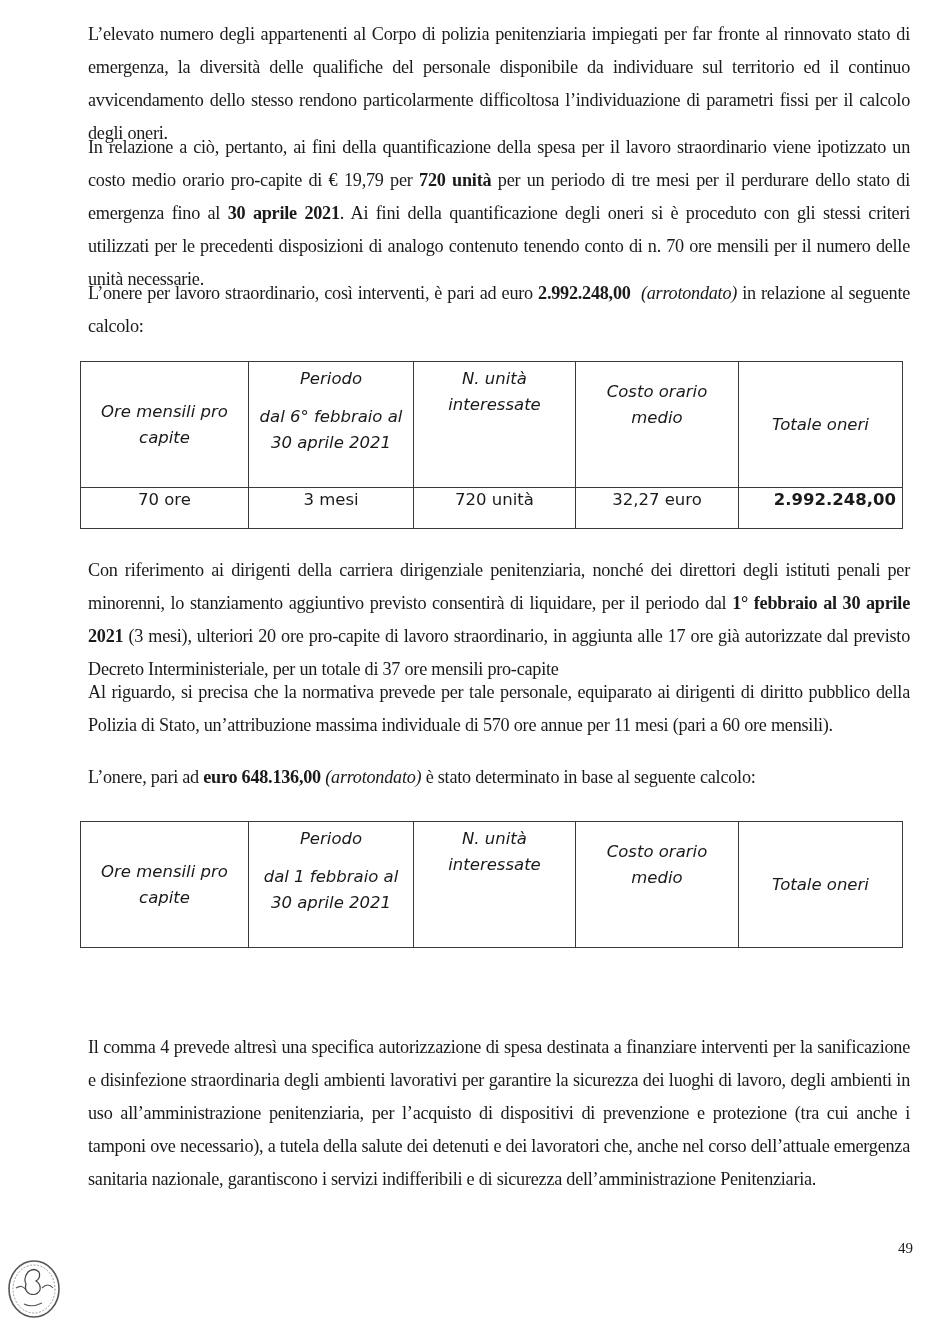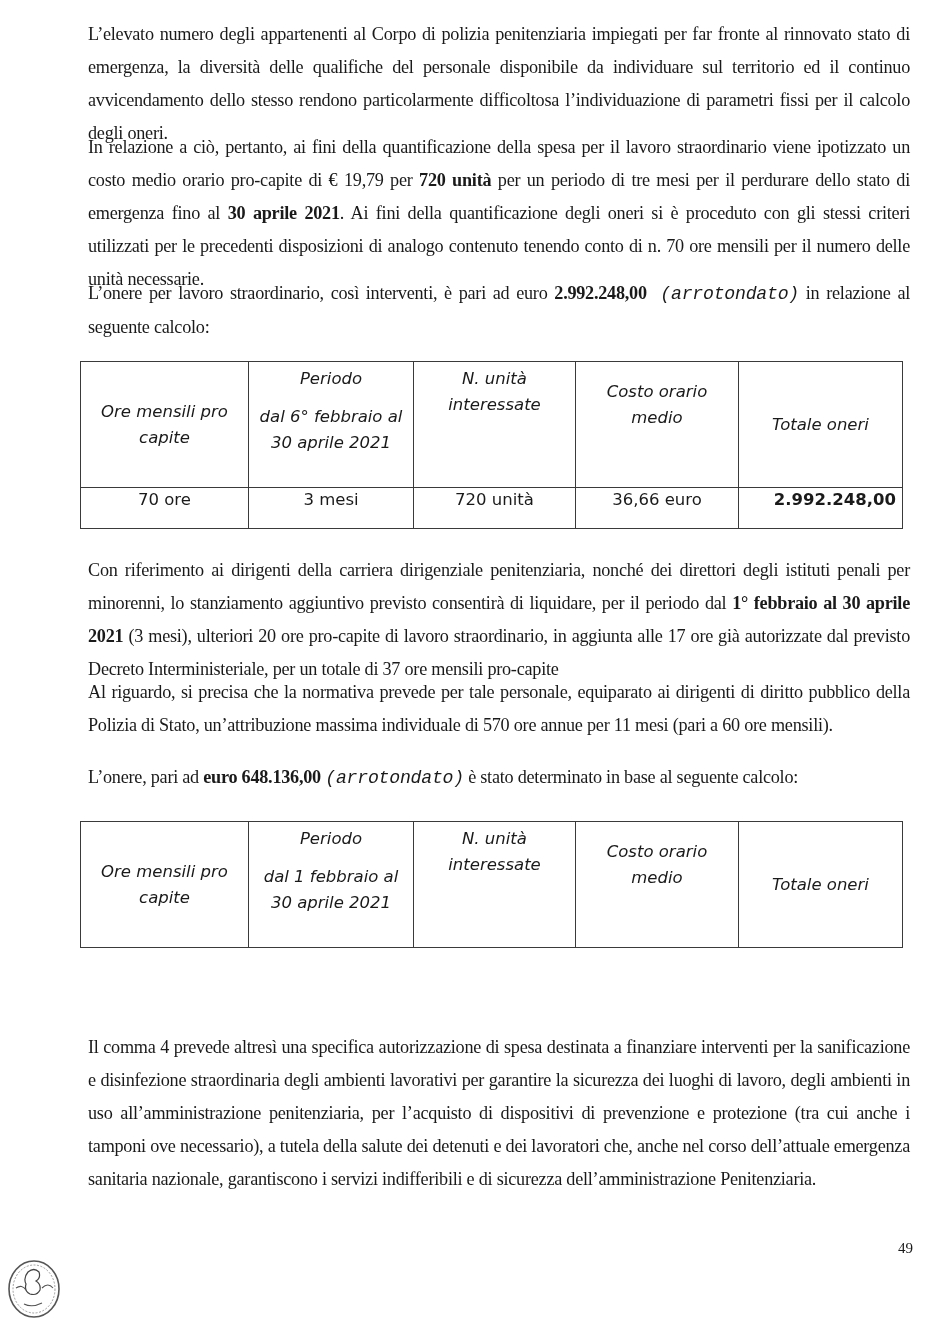--- a/index.html
+++ b/index.html
@@ -6,21 +6,21 @@
   body {
     width: 927px; height: 1324px; position: relative; overflow: hidden;
     font-family: "Liberation Serif", serif; color: #1a1a1a;
   }
   .para {
     position: absolute; left: 72px; width: 822px;
     font-size: 18.2px; line-height: 33px; text-align: justify;
     margin: 16px; letter-spacing: -0.25px;
   }
   .para b { font-weight: bold; }
-  .para i { font-style: italic; font-family: Liberation Mono, monospace; }
+  .para i { font-style: italic; }
 
   table.calc {
     position: absolute; left: 80px; width: 822px;
     border-collapse: collapse; table-layout: fixed;
     font-family: "DejaVu Sans", sans-serif; font-size: 16.5px; color: #1a1a1a;
   }
   table.calc td, table.calc th {
     border: 1.4px solid #3a3a3a; text-align: center; padding: 0 4px;
   }
   table.calc th {
@@ -63,21 +63,21 @@
     <th class="mid">Ore mensili pro capite</th>
     <th><span>Periodo</span><span class="per-gap"></span><span>dal 6° febbraio al 30 aprile 2021</span></th>
     <th>N. unità interessate</th>
     <th class="mid2">Costo orario medio</th>
     <th class="mid">Totale oneri</th>
   </tr>
   <tr>
     <td>70 ore</td>
     <td>3 mesi</td>
     <td>720 unità</td>
-    <td>36,66 euro</td>
+    <td>32,27 euro</td>
     <td class="total">2.992.248,00</td>
   </tr>
 </tbody>
   </table>
 
 <p class="para" style="top:538px"><span>Con riferimento ai dirigenti della carriera dirigenziale penitenziaria, nonché dei direttori degli istituti penali per minorenni, lo stanziamento aggiuntivo previsto consentirà di liquidare, per il periodo dal </span><b>1° febbraio al 30 aprile 2021</b><span> (3 mesi), ulteriori 20 ore pro-capite di lavoro straordinario, in aggiunta alle 17 ore già autorizzate dal previsto Decreto Interministeriale, per un totale di 37 ore mensili pro-capite</span></p>
 
 <p class="para" style="top:660px">Al riguardo, si precisa che la normativa prevede per tale personale, equiparato ai dirigenti di diritto pubblico della Polizia di Stato, un’attribuzione massima individuale di 570 ore annue per 11 mesi (pari a 60 ore mensili).</p>
 
 <p class="para" style="top:745px"><span>L’onere, pari ad </span><b>euro 648.136,00</b> <i>(arrotondato)</i><span> è stato determinato in base al seguente calcolo:</span></p>

